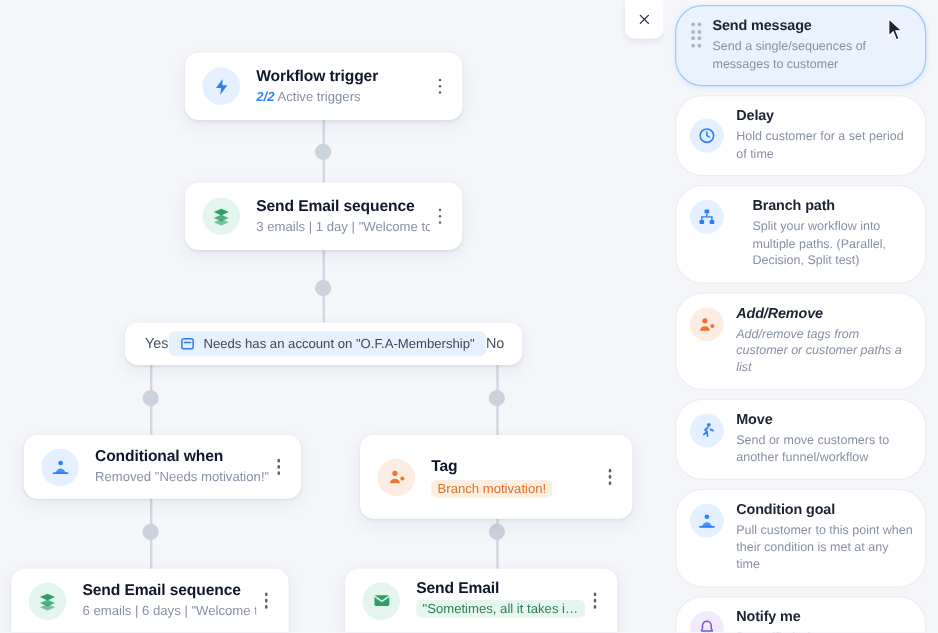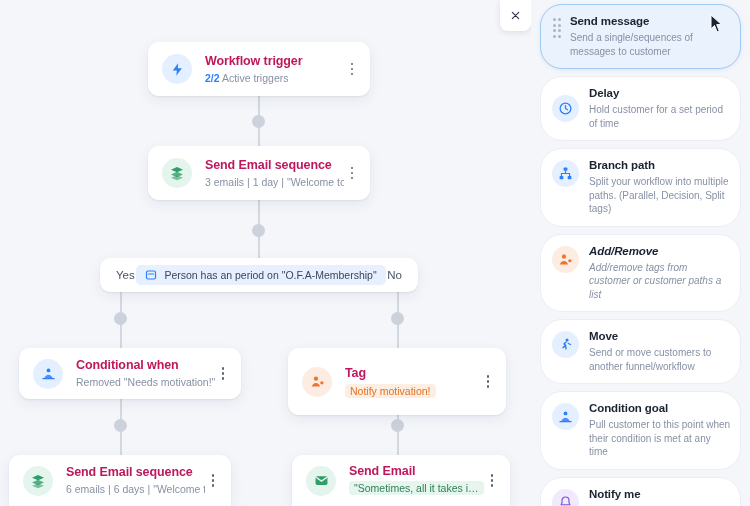--- a/index.html
+++ b/index.html
@@ -32,28 +32,28 @@
   .node-ico {
     width: 30px; height: 30px; border-radius: 50%;
     display: flex; align-items: center; justify-content: center;
     flex: 0 0 30px; margin-right: 13px;
   }
   .ico-blue { background: #e4efff; }
   .ico-green { background: #e3f5ec; }
   .ico-orange { background: #fdece1; }
   .node-body { flex: 1 1 auto; min-width: 0; }
   .node-title {
-    font-size: 12.5px; font-weight: bold; color: #be185d;
+    font-size: 12.5px; font-weight: bold; color: #0f172a;
     letter-spacing: -.1px; line-height: 16px; white-space: nowrap;
   }
   .node-sub {
     font-size: 10.5px; color: #8791a4; line-height: 15px;
     margin-top: 2px; white-space: nowrap; overflow: hidden;
   }
-  .node-sub .hl { color: #2d7ff9; font-weight: bold; }
+  .node-sub .hl { color: #2d7ff9; font-weight: bold; font-style: italic; }
   .badge-orange {
     display: inline-block; background: #fdeee2; color: #e2712a;
     font-size: 10.5px; border-radius: 4px; padding: 1px 5px; margin-top: 2px;
     white-space: nowrap;
   }
   .badge-green {
     display: inline-block; background: #e6f5ed; color: #2f7f58;
     font-size: 10.5px; border-radius: 4px; padding: 1px 5px; margin-top: 2px;
     white-space: nowrap; max-width: 100%; overflow: hidden; text-overflow: ellipsis;
   }
@@ -192,21 +192,21 @@
 
     <div class="cond-row" style="left:100px; top:258px; width:318px; height:34px;">
       <span class="cond-label">Yes</span>
       <span class="cond-pill">
         <span class="cond-pill-ico">
           <svg width="12" height="12" viewBox="0 0 24 24">
             <rect x="3" y="4" width="18" height="16" rx="3" fill="none" stroke="#2d7ff9" stroke-width="2.4"></rect>
             <path d="M7 10h10" stroke="#2d7ff9" stroke-width="2.4" stroke-linecap="round"></path>
           </svg>
         </span>
-        <span>Person has an period on "O.F.A-Membership"</span>
+        <span>Needs has an account on "O.F.A-Membership"</span>
       </span>
       <span class="cond-label">No</span>
     </div>
 
     <div class="node" style="left:19px; top:348px; width:222px; height:51px;">
       <div class="node-ico ico-blue">
         <svg width="15" height="15" viewBox="0 0 24 24">
           <circle cx="12" cy="7" r="3" fill="#2d7ff9"></circle>
           <path d="M5 20c1.8-4 4.2-6 7-6s5.2 2 7 6H5z" fill="#2d7ff9" opacity=".85"></path>
           <path d="M3 20h18" stroke="#2d7ff9" stroke-width="2" stroke-linecap="round"></path>
@@ -226,21 +226,21 @@
     <div class="node" style="left:288px; top:348px; width:218px; height:67px;">
       <div class="node-ico ico-orange">
         <svg width="15" height="15" viewBox="0 0 24 24">
           <circle cx="9.5" cy="7.5" r="3.4" fill="#ed7430"></circle>
           <path d="M3 20c.8-3.7 3.3-5.6 6.5-5.6s5.7 1.9 6.5 5.6H3z" fill="#ed7430"></path>
           <circle cx="19" cy="14" r="2.6" fill="#ed7430"></circle>
         </svg>
       </div>
       <div class="node-body">
         <div class="node-title">Tag</div>
-        <div class="badge-orange">Notify motivation!</div>
+        <div class="badge-orange">Branch motivation!</div>
       </div>
       <div class="kebab">
           <i></i>
           <i></i>
           <i></i>
         </div>
     </div>
 
     <div class="node" style="left:9px; top:455px; width:222px; height:51px; border-bottom-left-radius:0; border-bottom-right-radius:0;">
       <div class="node-ico ico-green">
@@ -254,21 +254,21 @@
         <div class="node-title">Send Email sequence</div>
         <div class="node-sub">6 emails | 6 days | "Welcome to O...."</div>
       </div>
       <div class="kebab">
           <i></i>
           <i></i>
           <i></i>
         </div>
     </div>
 
-    <div class="node" style="left:292px; top:455px; width:218px; height:51px; border-bottom-left-radius:0; border-bottom-right-radius:0;justify-content:flex-end;">
+    <div class="node" style="left:276px; top:455px; width:218px; height:51px; border-bottom-left-radius:0; border-bottom-right-radius:0;justify-content:flex-end;">
       <div class="node-ico ico-green">
         <svg width="15" height="15" viewBox="0 0 24 24">
           <rect x="2.5" y="5" width="19" height="14" rx="2.5" fill="#2f9e68"></rect>
           <path d="M3.5 7l8.5 6 8.5-6" fill="none" stroke="#e3f5ec" stroke-width="2" stroke-linecap="round"></path>
         </svg>
       </div>
       <div class="node-body">
         <div class="node-title">Send Email</div>
         <div class="badge-green">"Sometimes, all it takes is a first s..."</div>
       </div>
@@ -311,32 +311,32 @@
           <circle cx="12" cy="12" r="8.6" fill="none" stroke="#2d7ff9" stroke-width="2"></circle>
           <path d="M12 7.3V12l3.3 2" fill="none" stroke="#2d7ff9" stroke-width="2" stroke-linecap="round"></path>
         </svg>
       </div>
       <div class="pitem-txt">
         <div class="pitem-title">Delay</div>
         <div class="pitem-desc">Hold customer for a set period of time</div>
       </div>
     </div>
 
-    <div class="pitem" style="min-height:60px;">
+    <div class="pitem" style="min-height:60px;gap:13px;">
       <div class="pitem-ico pi-blue">
         <svg width="15" height="15" viewBox="0 0 24 24">
           <rect x="9" y="2.5" width="6" height="5" rx="1.2" fill="#2d7ff9"></rect>
           <rect x="2.5" y="16" width="6" height="5" rx="1.2" fill="#2d7ff9"></rect>
           <rect x="15.5" y="16" width="6" height="5" rx="1.2" fill="#2d7ff9"></rect>
           <path d="M12 7.5v4.5M5.5 16v-4h13v4" fill="none" stroke="#2d7ff9" stroke-width="1.8"></path>
         </svg>
       </div>
       <div class="pitem-txt">
         <div class="pitem-title">Branch path</div>
-        <div class="pitem-desc">Split your workflow into multiple paths. (Parallel, Decision, Split tags)</div>
+        <div class="pitem-desc">Split your workflow into multiple paths. (Parallel, Decision, Split test)</div>
       </div>
     </div>
 
     <div class="pitem" style="min-height:60px;font-style:italic;">
       <div class="pitem-ico pi-orange">
         <svg width="15" height="15" viewBox="0 0 24 24">
           <circle cx="9.5" cy="7.5" r="3.4" fill="#ed7430"></circle>
           <path d="M3 20c.8-3.7 3.3-5.6 6.5-5.6s5.7 1.9 6.5 5.6H3z" fill="#ed7430"></path>
           <circle cx="19" cy="14" r="2.6" fill="#ed7430"></circle>
         </svg>

